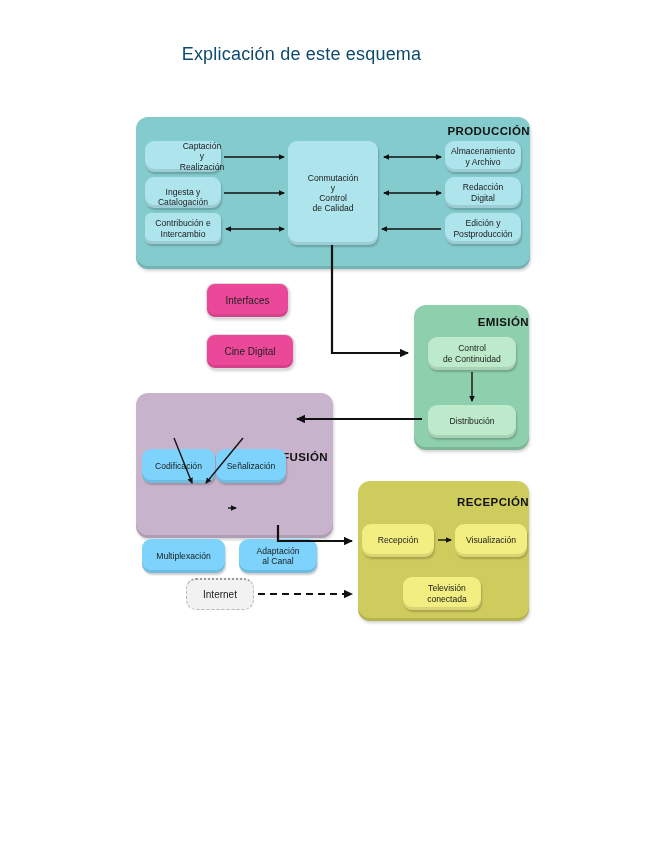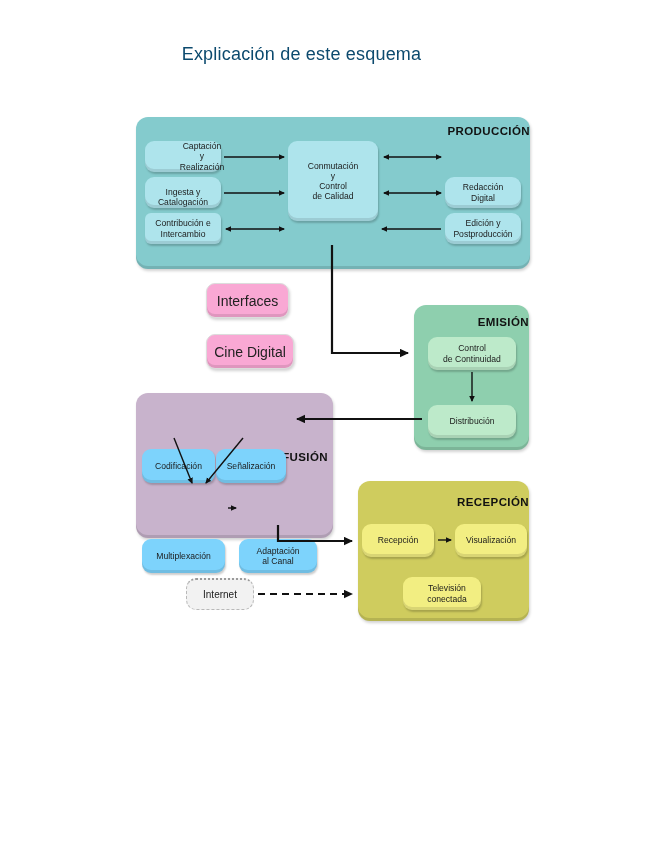--- a/index.html
+++ b/index.html
@@ -40,24 +40,24 @@
   .prod{background:#84cbcd;}
   .prod .node, .node.prod-node{background:#aee4ec;}
   .emis{background:#8ecfae;}
   .node.emis-node{background:#bdeaca;}
   .difu{background:#c8b3cc;}
   .node.difu-node{background:#7dd3fc;margin-top:48px;}
   .recep{background:#cfcc5e;}
   .node.recep-node{background:#f2ee82;}
 
   .plain{
-    position:absolute;background:#f9a8d4;border-radius:9px;
+    position:absolute;background:#ec4899;border-radius:9px;
     border:1px solid #dcdcdc;
     display:flex;align-items:center;justify-content:center;
-    font-size:14px;color:#222;
+    font-size:10px;color:#222;
     box-shadow:0 -3px 0 0 rgba(0,0,0,.10) inset, 1px 2px 3px rgba(0,0,0,.18);
     box-sizing:border-box;
   }
   .internet{
     position:absolute;background:#f2f2f2;border-radius:10px;
     border:1px dashed #b9b9b9;border-top:2px dotted #9a9a9a;
     display:flex;align-items:center;justify-content:center;
     font-size:10px;color:#222;box-sizing:border-box;
   }
   svg.overlay{position:absolute;left:0;top:0;width:646px;height:848px;
@@ -83,27 +83,31 @@
   </div>
   <div class="node prod-node" style="left:145px;top:177px;width:76px;height:31px;align-items:flex-end;">
     <span>Ingesta y
 Catalogación</span>
   </div>
   <div class="node prod-node" style="left:145px;top:213px;width:76px;height:31px;border-radius:6px;">
     <span>Contribución e
 Intercambio</span>
   </div>
 
-  <div class="node prod-node" style="left:288px;top:141px;width:90px;height:80px;">
+  <div class="node prod-node" style="left:288px;top:141px;width:90px;height:104px;">
     <span>Conmutación
 y
 Control
 de Calidad</span>
   </div>
 
+  <div class="node prod-node" style="left:445px;top:141px;width:76px;height:31px;">
+    <span>Almacenamiento
+y Archivo</span>
+  </div>
   <div class="node prod-node" style="left:445px;top:177px;width:76px;height:31px;">
     <span>Redacción
 Digital</span>
   </div>
   <div class="node prod-node" style="left:445px;top:213px;width:76px;height:31px;">
     <span>Edición y
 Postproducción</span>
   </div>
 
   <div class="panel emis" style="left:414px;top:305px;width:115px;height:145px;">

